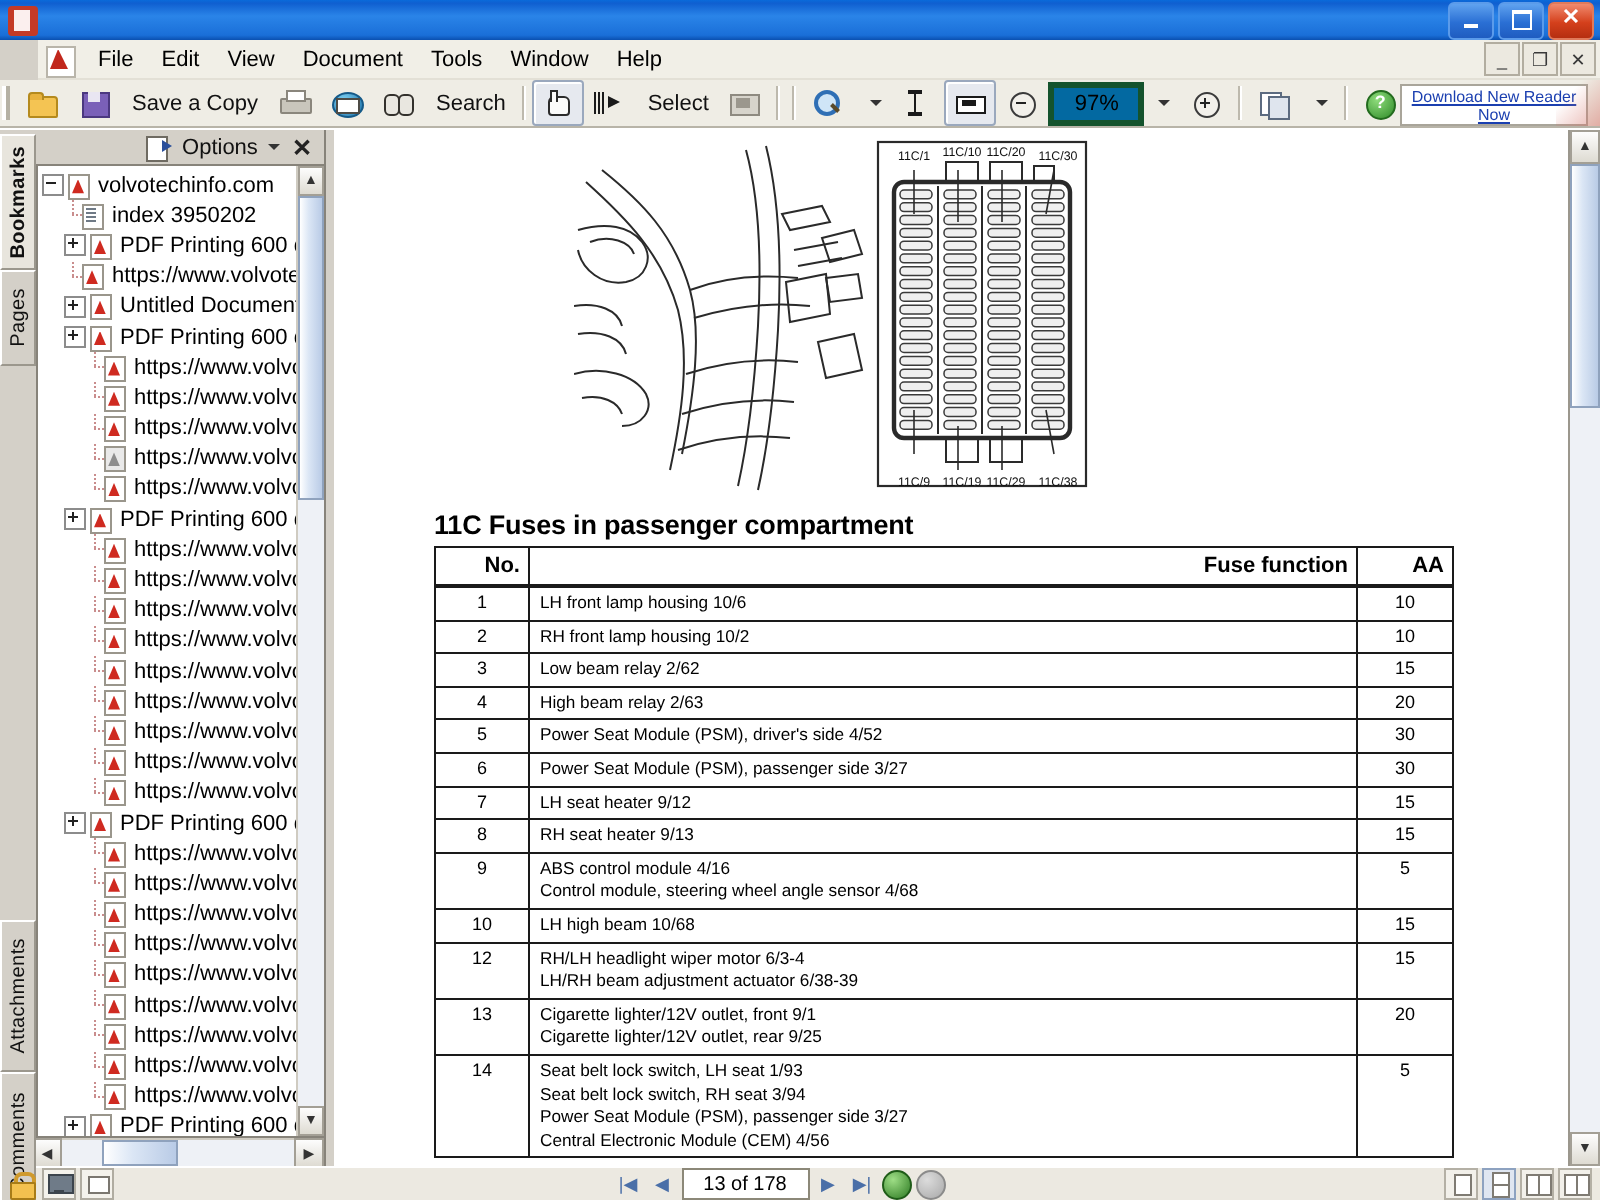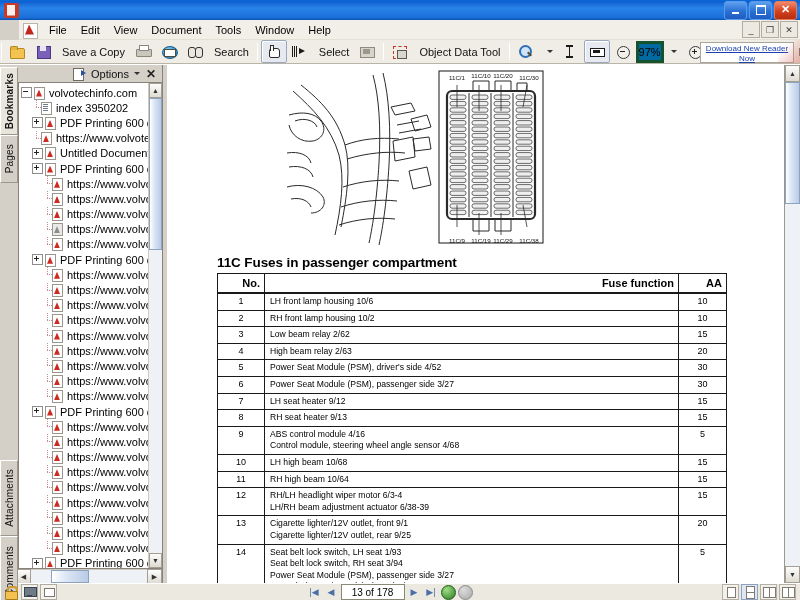--- a/index.html
+++ b/index.html
@@ -273,24 +273,20 @@
       <span class="ic ic-hand"></span>
     </div>
     <div class="tbtn">
       <span class="ic ic-select"></span>
       <span>Select</span>
     </div>
     <div class="tbtn">
       <span class="ic ic-snap"></span>
     </div>
     <div class="tsep"></div>
-    <div class="tbtn">
-      <span class="ic ic-odt"></span>
-      <span>Object Data Tool</span>
-    </div>
     <div class="tsep"></div>
     <div class="tbtn">
       <span class="ic ic-zoom"></span>
       <span class="caret"></span>
     </div>
     <div class="tbtn">
       <span class="ic ic-fitpage"></span>
     </div>
     <div class="tbtn pressed">
       <span class="ic ic-fitwidth"></span>
@@ -803,27 +799,20 @@
                   <td class="aa">5</td>
                 </tr>
                 <tr>
                   <td class="num">10</td>
                   <td>
                     <div>LH high beam 10/68</div>
                   </td>
                   <td class="aa">15</td>
                 </tr>
                 <tr>
-                  <td class="num">11</td>
-                  <td>
-                    <div>RH high beam 10/64</div>
-                  </td>
-                  <td class="aa">15</td>
-                </tr>
-                <tr>
                   <td class="num">12</td>
                   <td>
                     <div>RH/LH headlight wiper motor 6/3-4</div>
                     <div>LH/RH beam adjustment actuator 6/38-39</div>
                   </td>
                   <td class="aa">15</td>
                 </tr>
                 <tr>
                   <td class="num">13</td>
                   <td>

